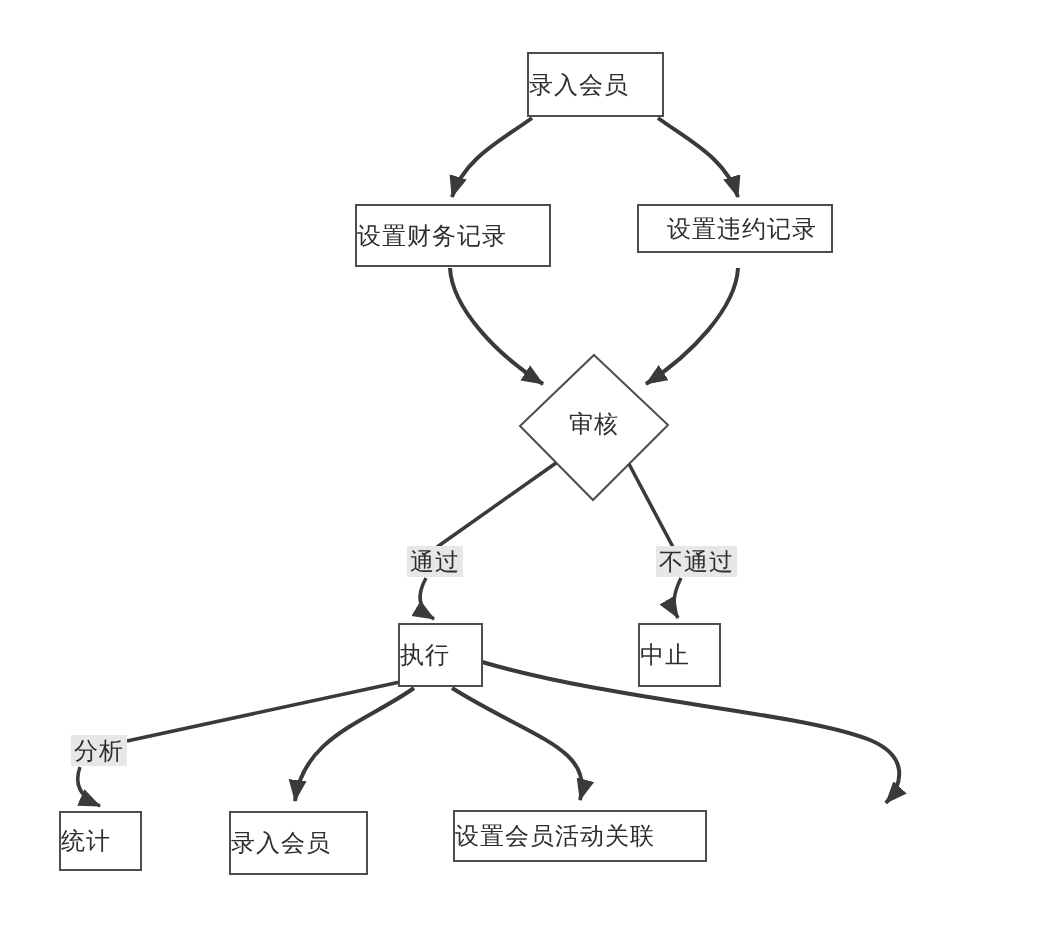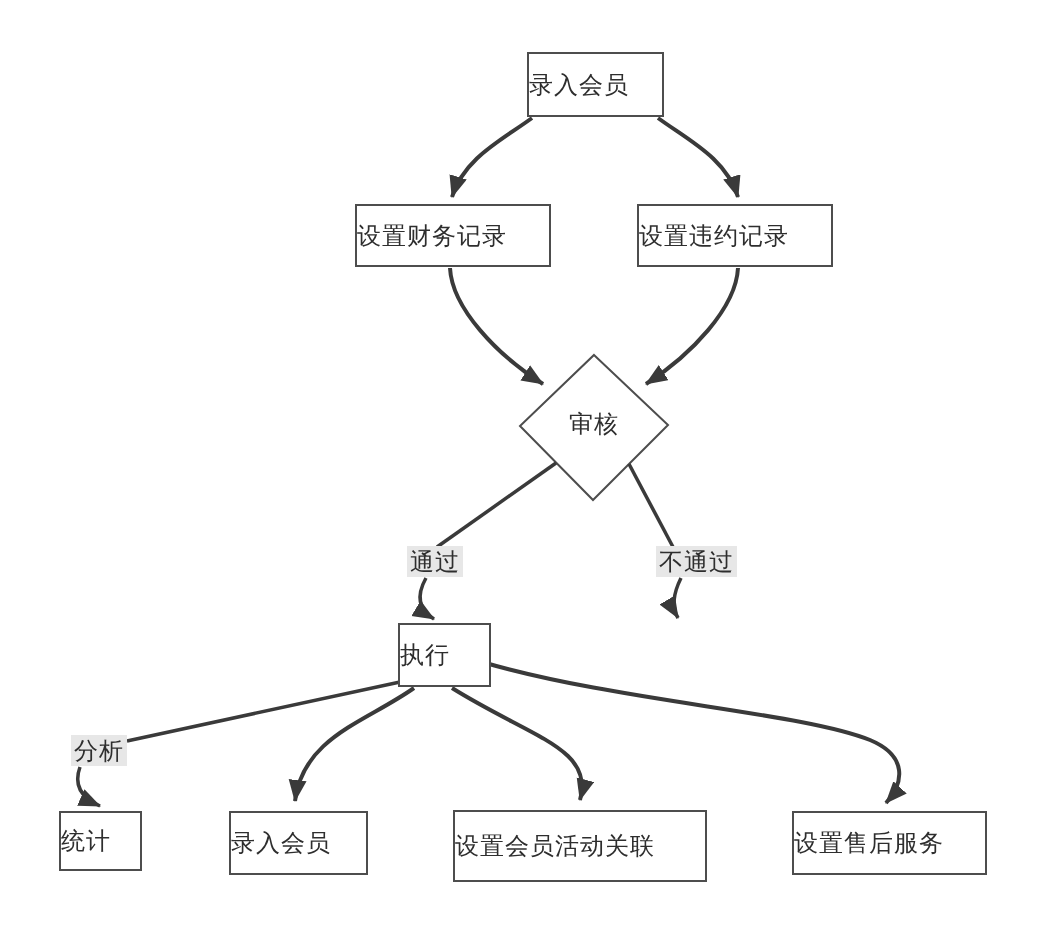--- a/index.html
+++ b/index.html
@@ -90,48 +90,48 @@
   </svg>
 
   <div class="node" style="left:527px;top:52px;width:137px;height:65px;">
     <span>录入会员</span>
   </div>
 
   <div class="node" style="left:355px;top:204px;width:196px;height:63px;">
     <span>设置财务记录</span>
   </div>
 
-  <div class="node" style="left:637px;top:204px;width:196px;height:63px;">
+  <div class="node" style="left:637px;top:204px;width:196px;height:49px;padding-left:28px;">
     <span>设置违约记录</span>
   </div>
 
   <div class="diamond-text" style="left:544px;top:408px;width:100px;height:40px;">
     <span>审核</span>
   </div>
 
-  <div class="node" style="left:398px;top:623px;width:93px;height:64px;">
+  <div class="node" style="left:398px;top:623px;width:85px;height:64px;">
     <span>执行</span>
   </div>
 
+  <div class="node" style="left:638px;top:623px;width:83px;height:64px;">
+    <span>中止</span>
+  </div>
 
   <div class="node" style="left:59px;top:811px;width:83px;height:60px;">
     <span>统计</span>
   </div>
 
   <div class="node" style="left:229px;top:811px;width:139px;height:64px;">
     <span>录入会员</span>
   </div>
 
-  <div class="node" style="left:453px;top:810px;width:254px;height:72px;">
+  <div class="node" style="left:453px;top:810px;width:254px;height:52px;">
     <span>设置会员活动关联</span>
   </div>
 
-  <div class="node" style="left:792px;top:811px;width:195px;height:64px;">
-    <span>设置售后服务</span>
-  </div>
 
   <div class="edge-label" style="left:407px;top:546px;">通过</div>
 
   <div class="edge-label" style="left:636px;top:546px;margin-left:20px;">不通过</div>
 
   <div class="edge-label" style="left:71px;top:735px;">分析</div>
 
 </div>
 
 </body></html>

